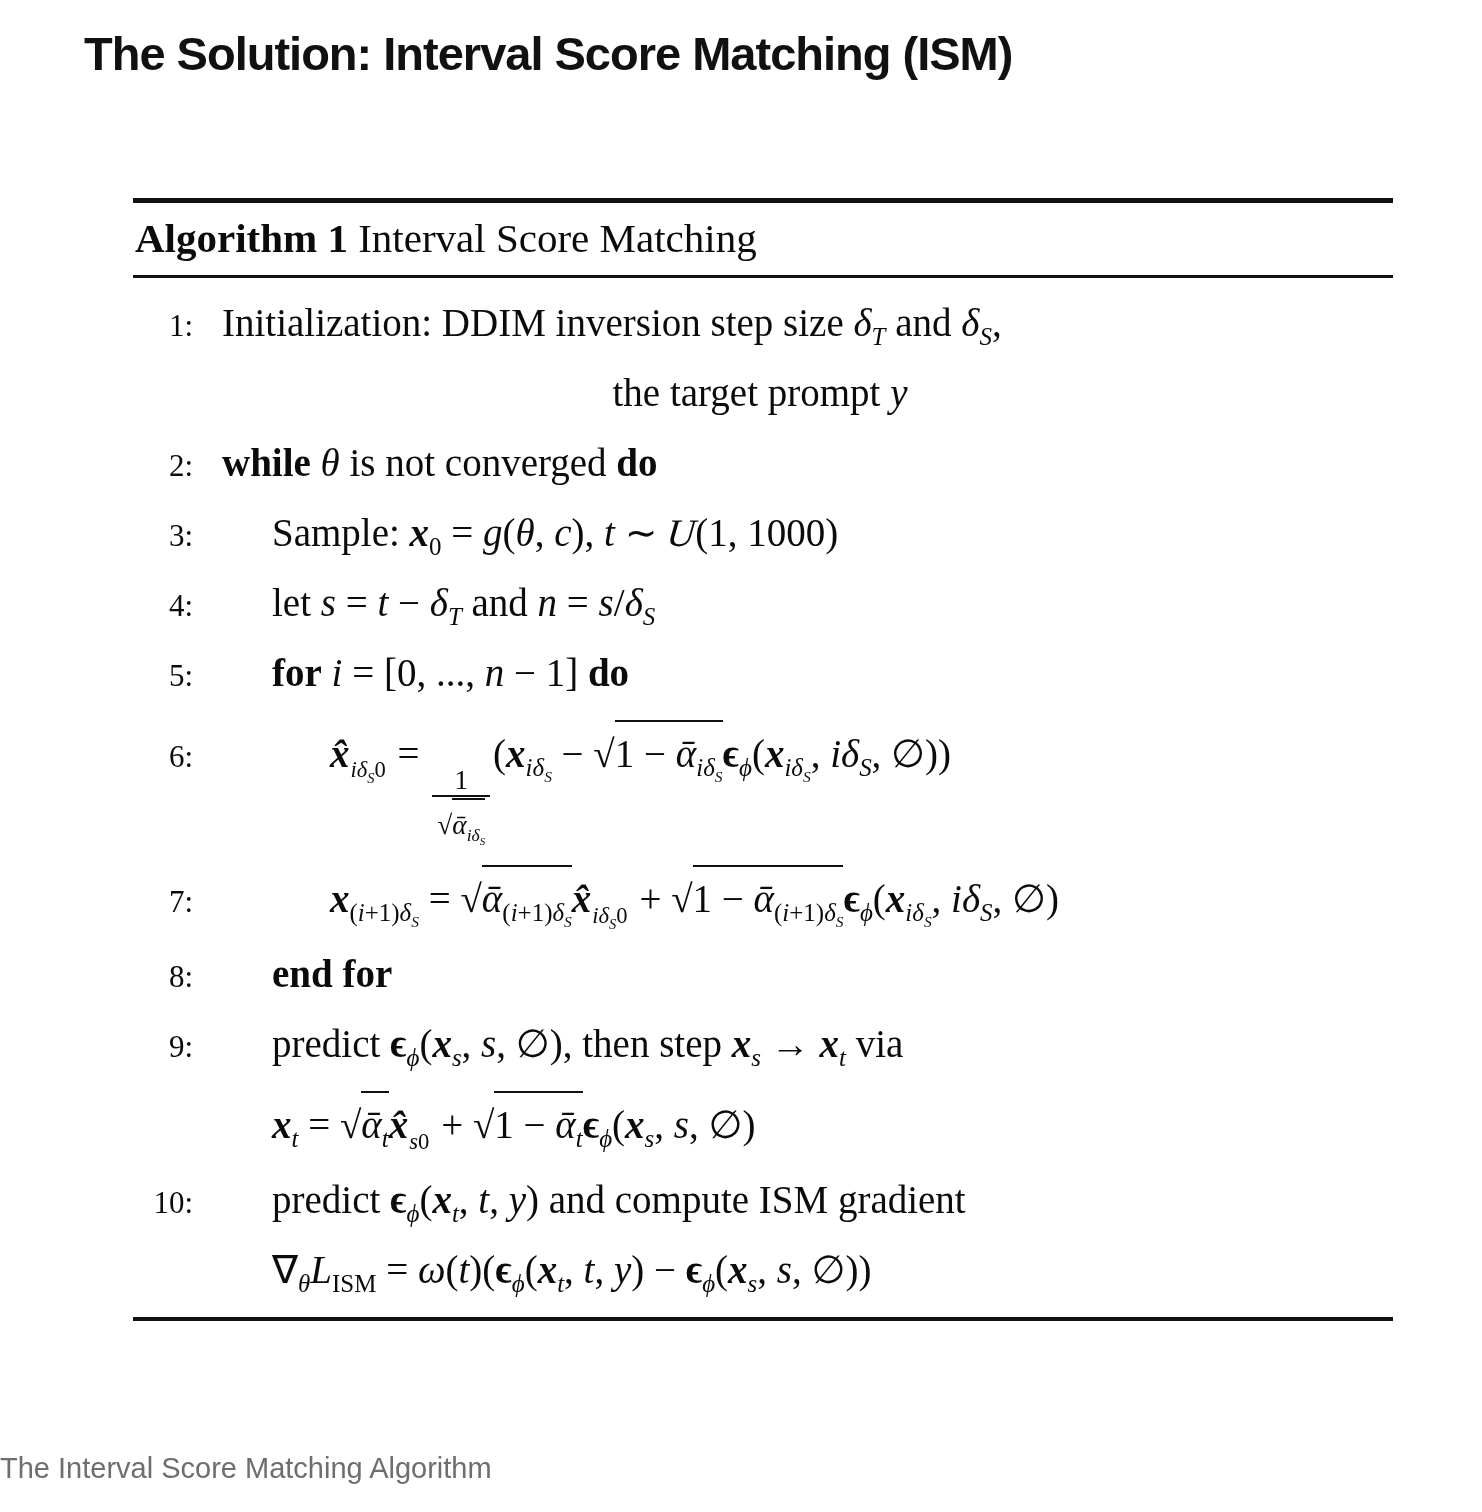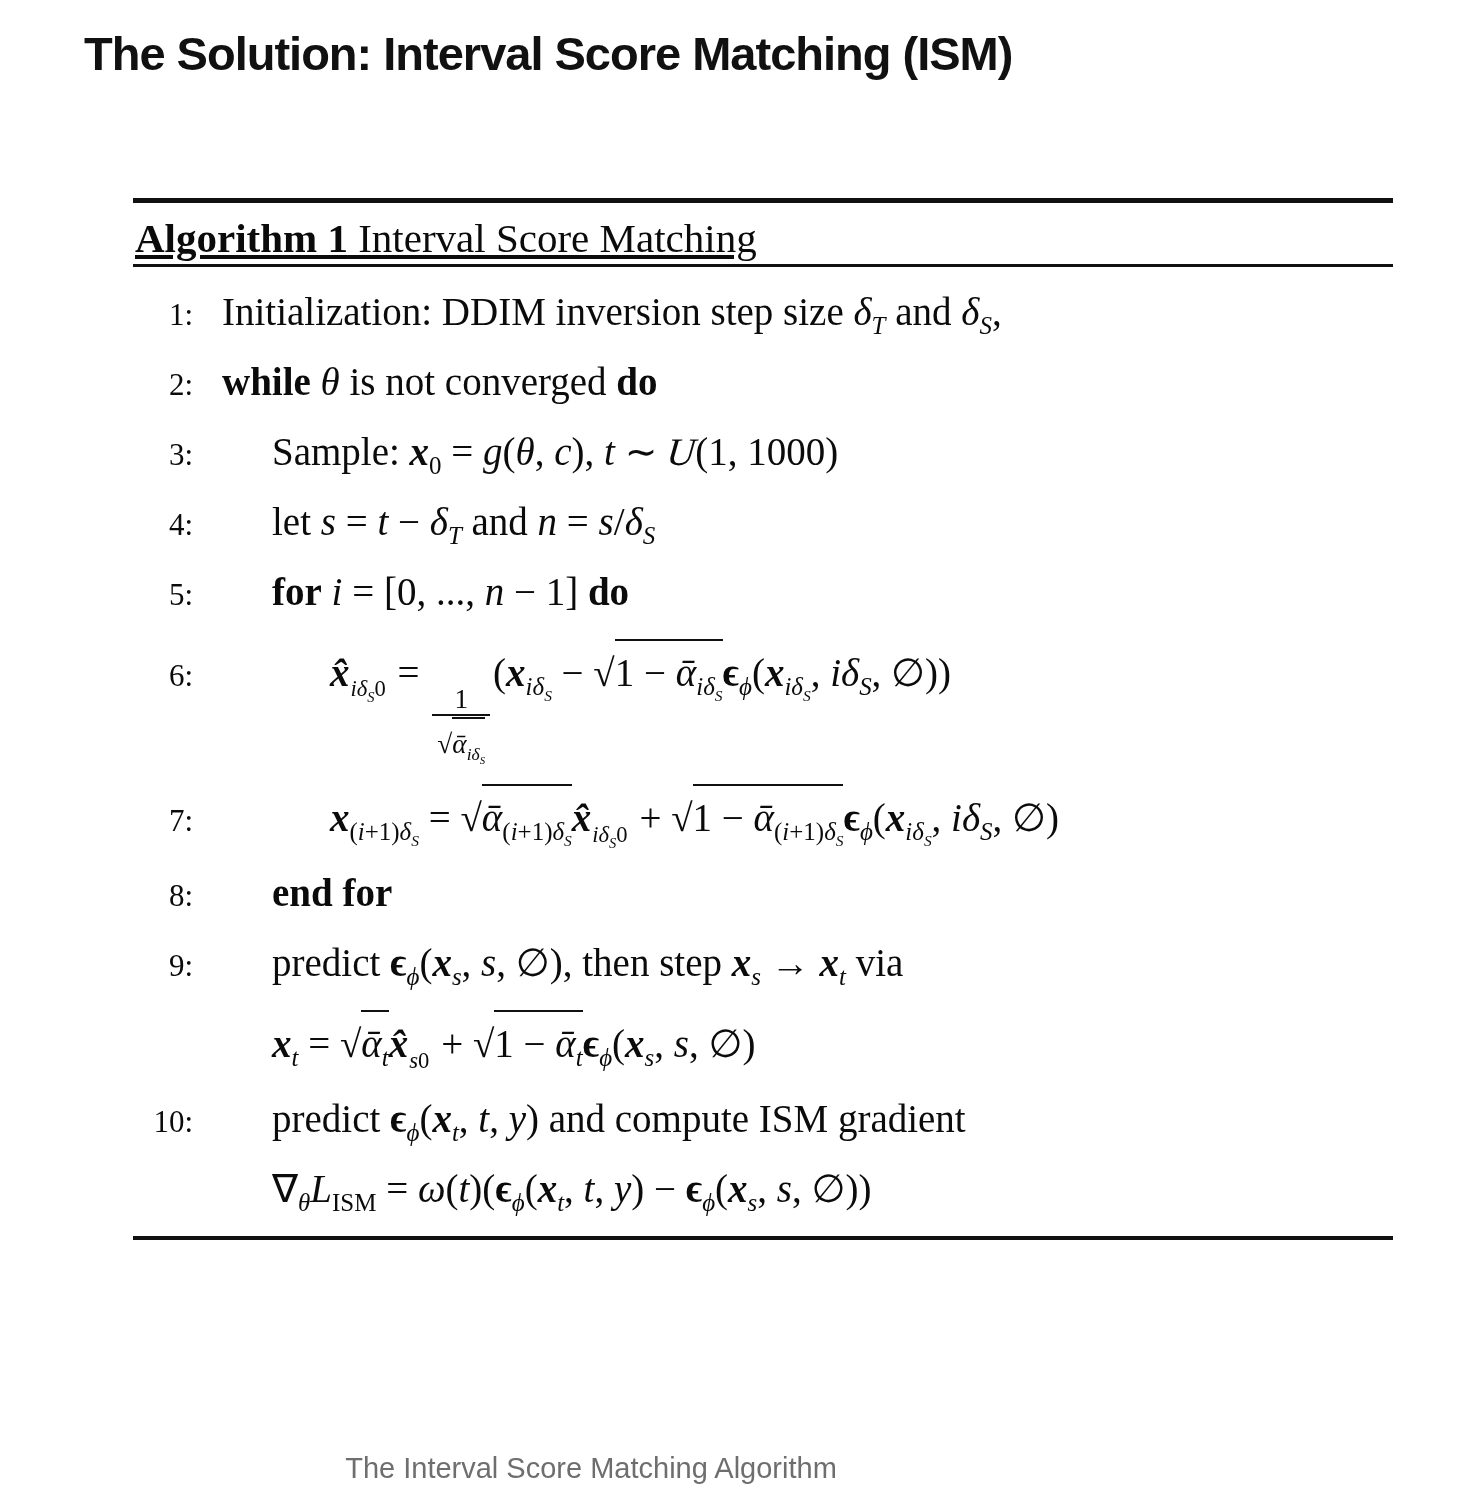--- a/index.html
+++ b/index.html
@@ -4,21 +4,21 @@
 <style>
   html,body{margin:0;padding:0;background:#ffffff;}
   .page{position:relative;width:1482px;height:1512px;background:#ffffff;overflow:hidden;
         font-family:"Liberation Sans",sans-serif;color:#0b0b0b;}
   .page-title{position:absolute;left:62px;top:26px;font-size:47px;font-weight:800;
         letter-spacing:-1px;color:#111;white-space:nowrap;margin-left:22px;}
   .figure{position:absolute;left:133px;top:198px;width:1260px;}
   .rule-top{height:5px;background:#111;}
   .rule-mid{height:3px;background:#111;}
   .rule-bottom{height:4px;background:#111;margin-top:14px;}
-  .algo-header{font-family:"Liberation Serif",serif;font-size:41px;padding:11px 0 2px 2px;color:#0b0b0b;text-decoration:underline;}
+  .algo-header{font-family:"Liberation Serif",serif;font-size:41px;padding:11px 0 13px 2px;color:#0b0b0b;}
   .algo-header .hdr-label{font-weight:bold;}
   .algo-body{padding-top:22px;font-family:"Liberation Serif",serif;font-size:39px;line-height:1.18;color:#0b0b0b;}
   .algo-row{display:flex;align-items:baseline;margin-bottom:24px;}
   .num{flex:0 0 60px;text-align:right;font-size:31px;color:#0b0b0b;}
   .content{flex:1 1 auto;}
   .content.ind0{padding-left:29px;}
   .content.ind1{padding-left:79px;}
   .content.ind2{padding-left:137px;}
   .content.center{text-align:center;padding-right:95px;}
   .content i{font-style:italic;}
@@ -27,41 +27,45 @@
   .cal{font-style:italic;transform:skewX(-6deg);display:inline-block;}
   sub,sup{font-size:64%;line-height:0;}
   sub sub{font-size:62%;}
   .ov{border-top:2.5px solid #111;display:inline-block;line-height:1.02;padding-top:12px;}
   .frac{display:inline-flex;flex-direction:column;align-items:center;vertical-align:-0.8em;
         font-size:70%;line-height:1.12;margin:0 3px;}
   .fn{padding:0 8px;}
   .fd{border-top:2px solid #111;padding:1px 5px 0 5px;}
   .ss{display:inline-flex;align-items:flex-start;font-size:58%;
         line-height:1.05;vertical-align:-0.45em;margin-left:1px;margin-right:2px;}
-  .figure-caption{position:absolute;left:0;top:1452px;width:1182px;text-align:center;
+  .figure-caption{position:absolute;left:0;top:1452px;width:1182px;
         font-size:29px;color:#6e6e6e;}
 </style>
 </head>
 <body>
 
 <div class="page">
   <div class="page-title">The Solution: Interval Score Matching (ISM)</div>
 
   <div class="figure">
     <div class="rule-top"></div>
     <div class="algo-header">
       <span class="hdr-label">Algorithm 1</span><span> Interval Score Matching</span>
     </div>
     <div class="rule-mid"></div>
     <div class="algo-body">
   <div class="algo-row">
     <span class="num">1:</span>
     <span class="content ind0">Initialization: DDIM inversion step size <i>δ<sub>T</sub></i> and <i>δ<sub>S</sub></i>,</span>
   </div>
 
+  <div class="algo-row">
+    <span class="num"></span>
+    <span class="content ind0 center">the target prompt <i>y</i></span>
+  </div>
 
   <div class="algo-row">
     <span class="num">2:</span>
     <span class="content ind0"><b>while</b> <i>θ</i> is not converged <b>do</b></span>
   </div>
 
   <div class="algo-row">
     <span class="num">3:</span>
     <span class="content ind1">Sample: <span class="bi">x</span><sub>0</sub> = <i>g</i>(<i>θ</i>, <i>c</i>), <i>t</i> ∼ <span class="cal">U</span>(1, 1000)</span>
   </div>

